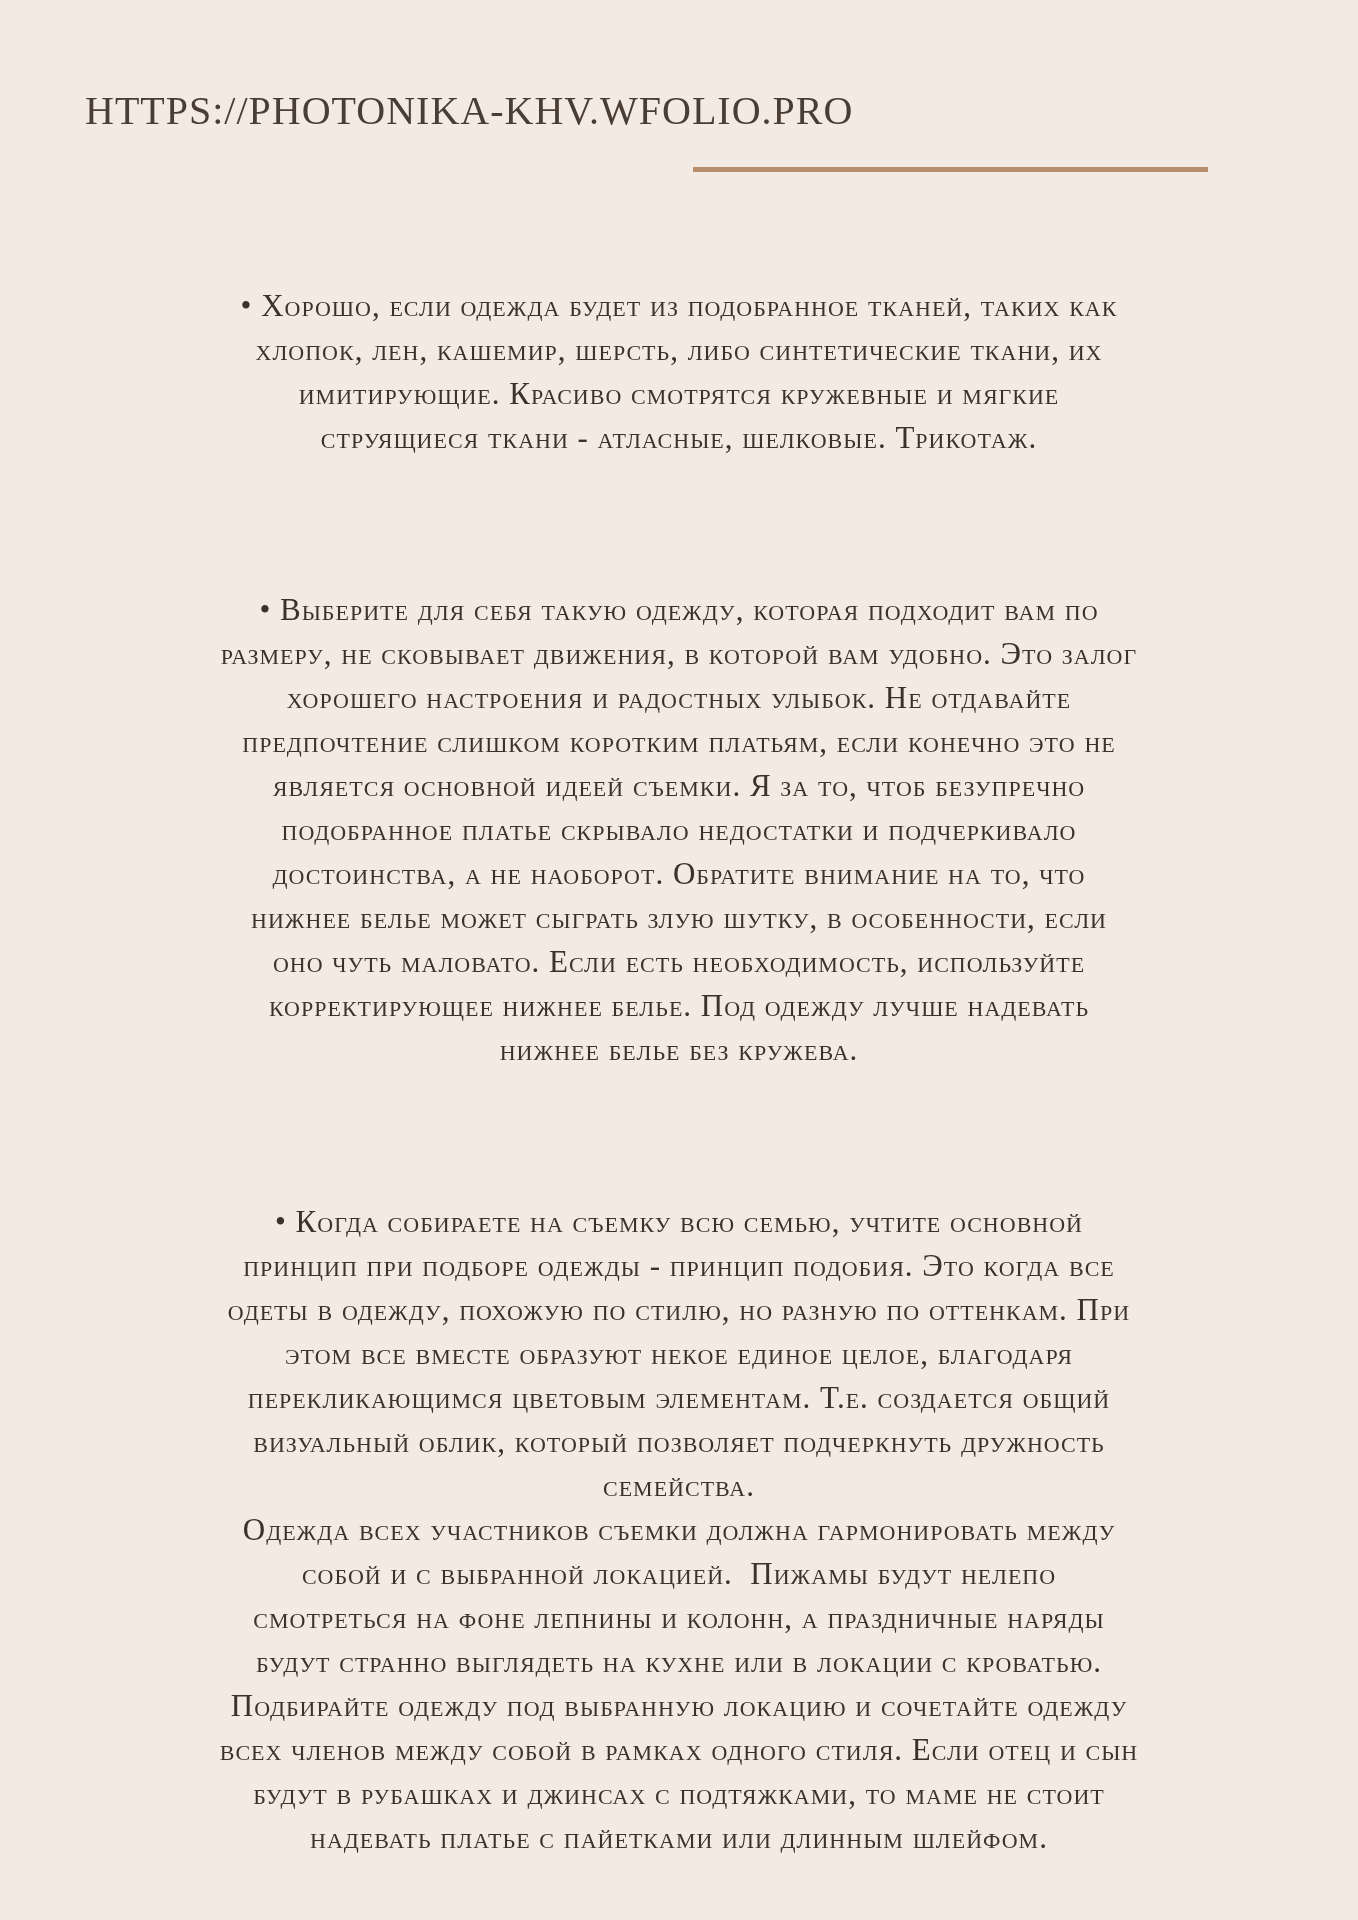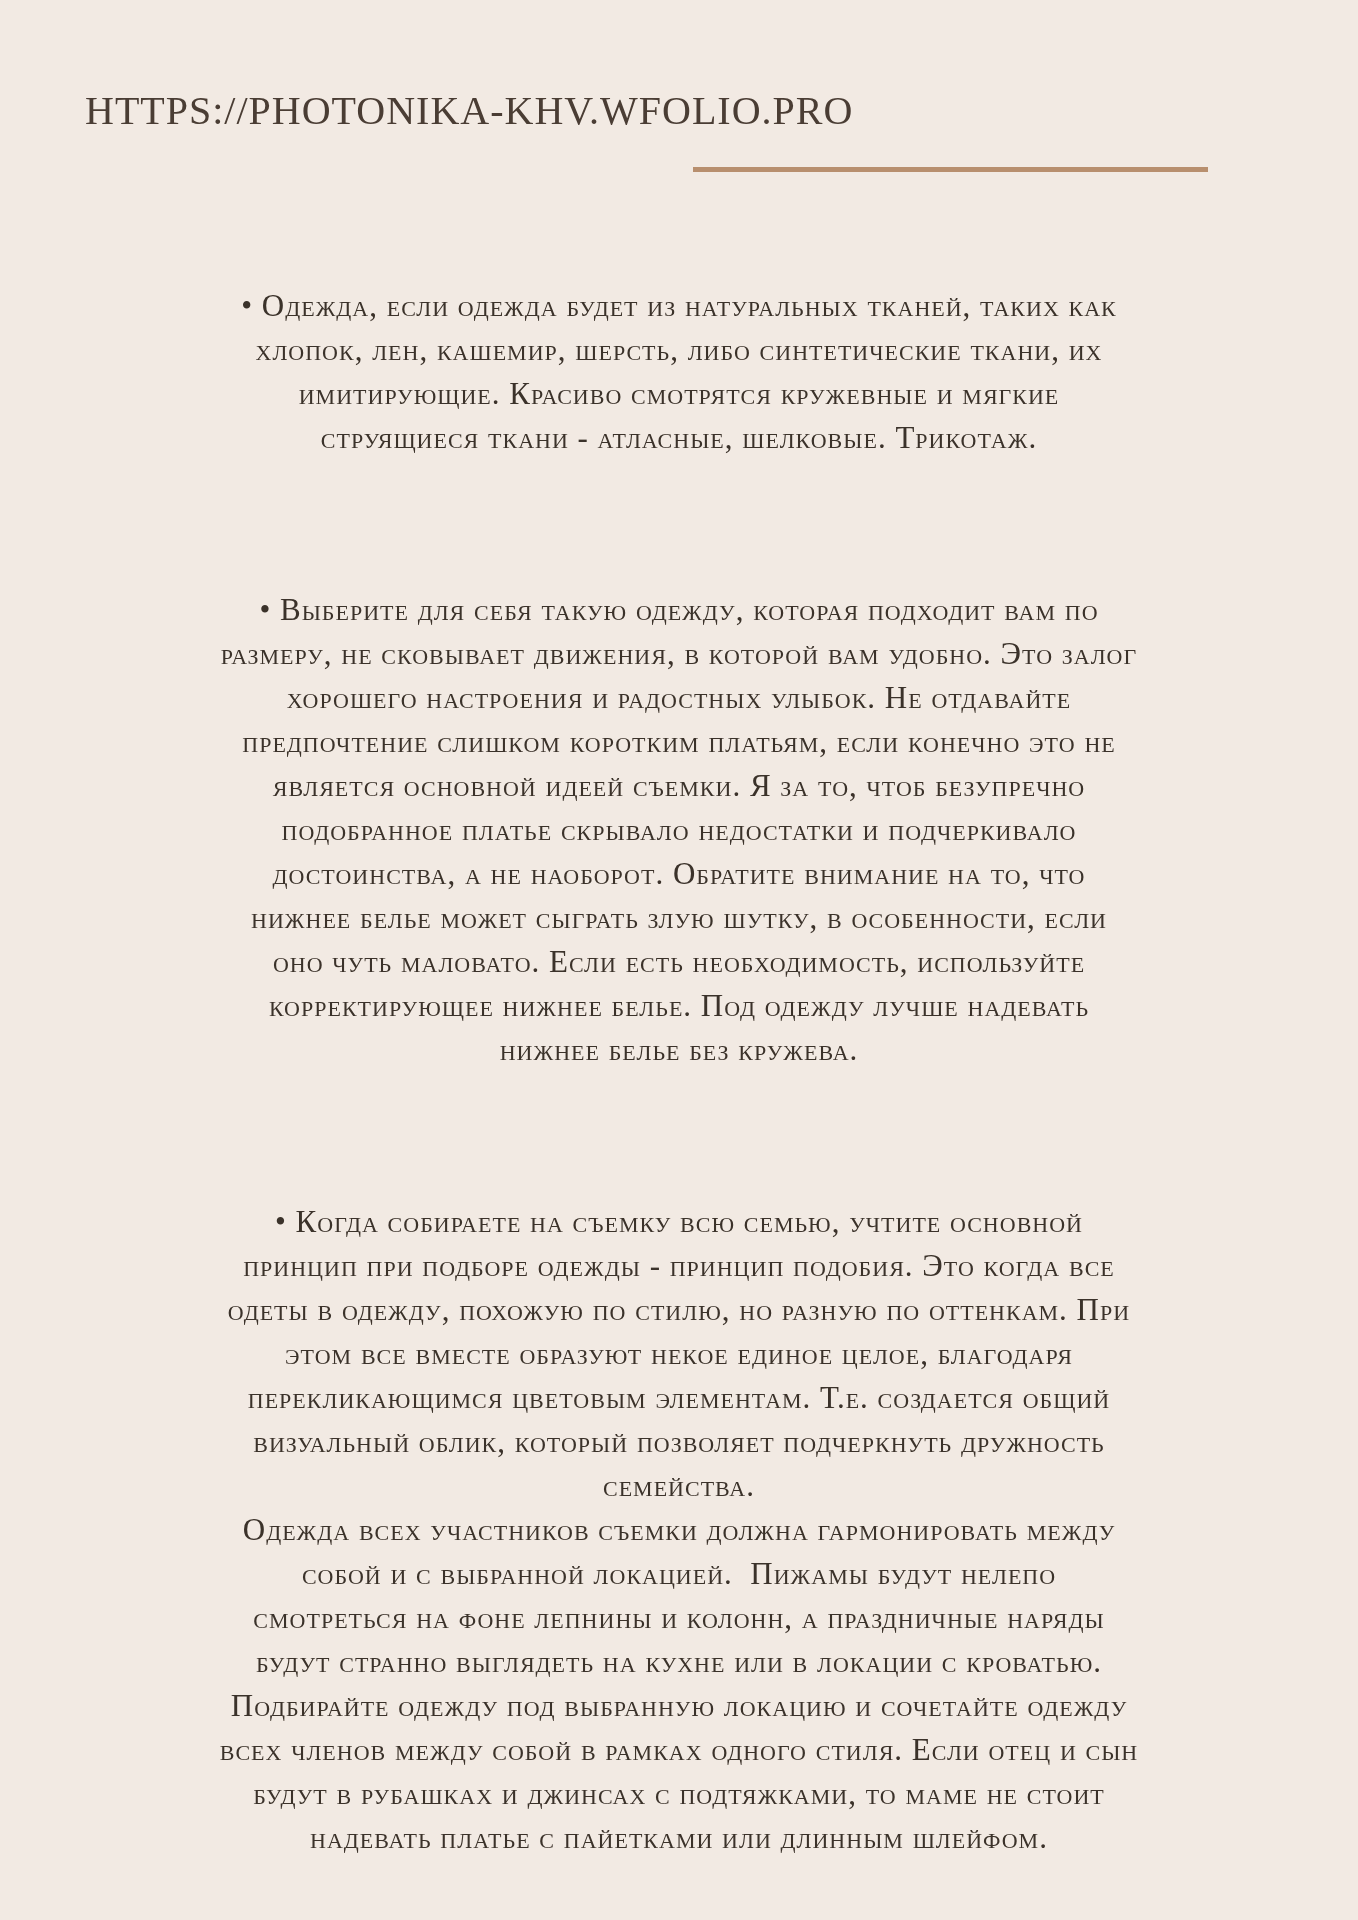--- a/index.html
+++ b/index.html
@@ -57,21 +57,21 @@
 </head>
 <body>
 
 <div class="page">
 
   <div class="site-url">HTTPS://PHOTONIKA-KHV.WFOLIO.PRO</div>
 
   <div class="divider"></div>
 
   <main class="content">
-    <p>• Одежда, если одежда будет из натуральных тканей, таких как
+    <p>• Хорошо, если одежда будет из подобранное тканей, таких как
 хлопок, лен, кашемир, шерсть, либо синтетические ткани, их
 имитирующие. Красиво смотрятся кружевные и мягкие
 струящиеся ткани - атласные, шелковые. Трикотаж.</p>
     <p>• Выберите для себя такую одежду, которая подходит вам по
 размеру, не сковывает движения, в которой вам удобно. Это залог
 хорошего настроения и радостных улыбок. Не отдавайте
 предпочтение слишком коротким платьям, если конечно это не
 является основной идеей съемки. Я за то, чтоб безупречно
 подобранное платье скрывало недостатки и подчеркивало
 достоинства, а не наоборот. Обратите внимание на то, что

